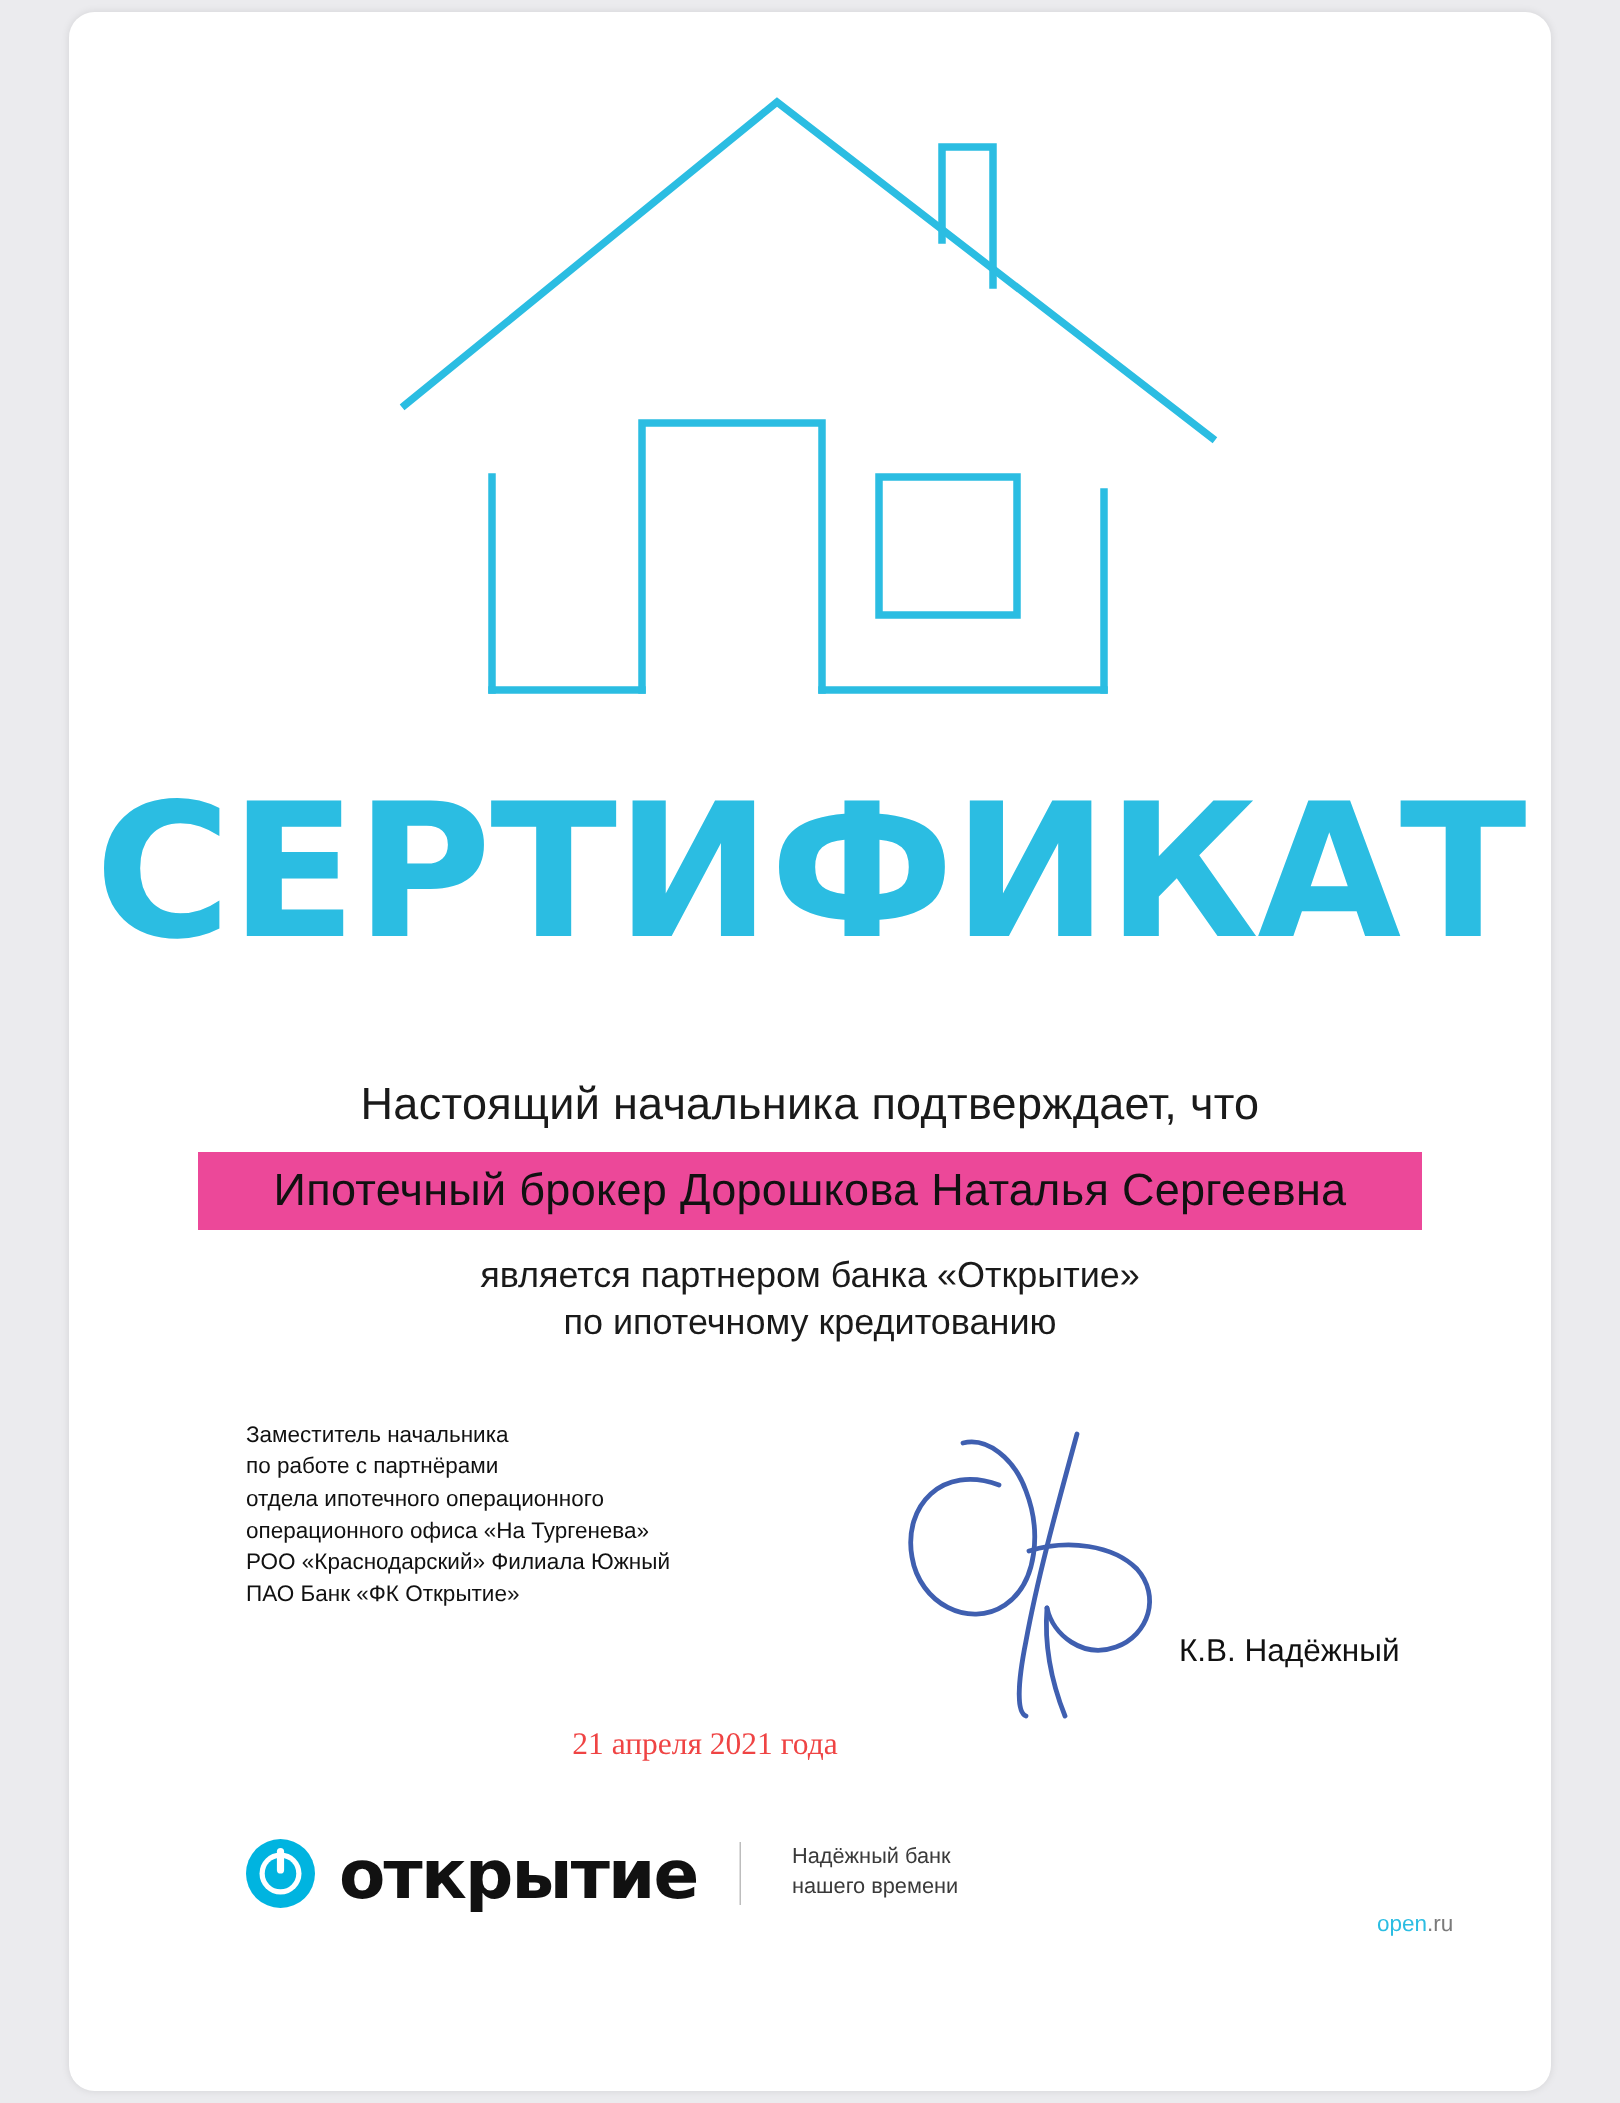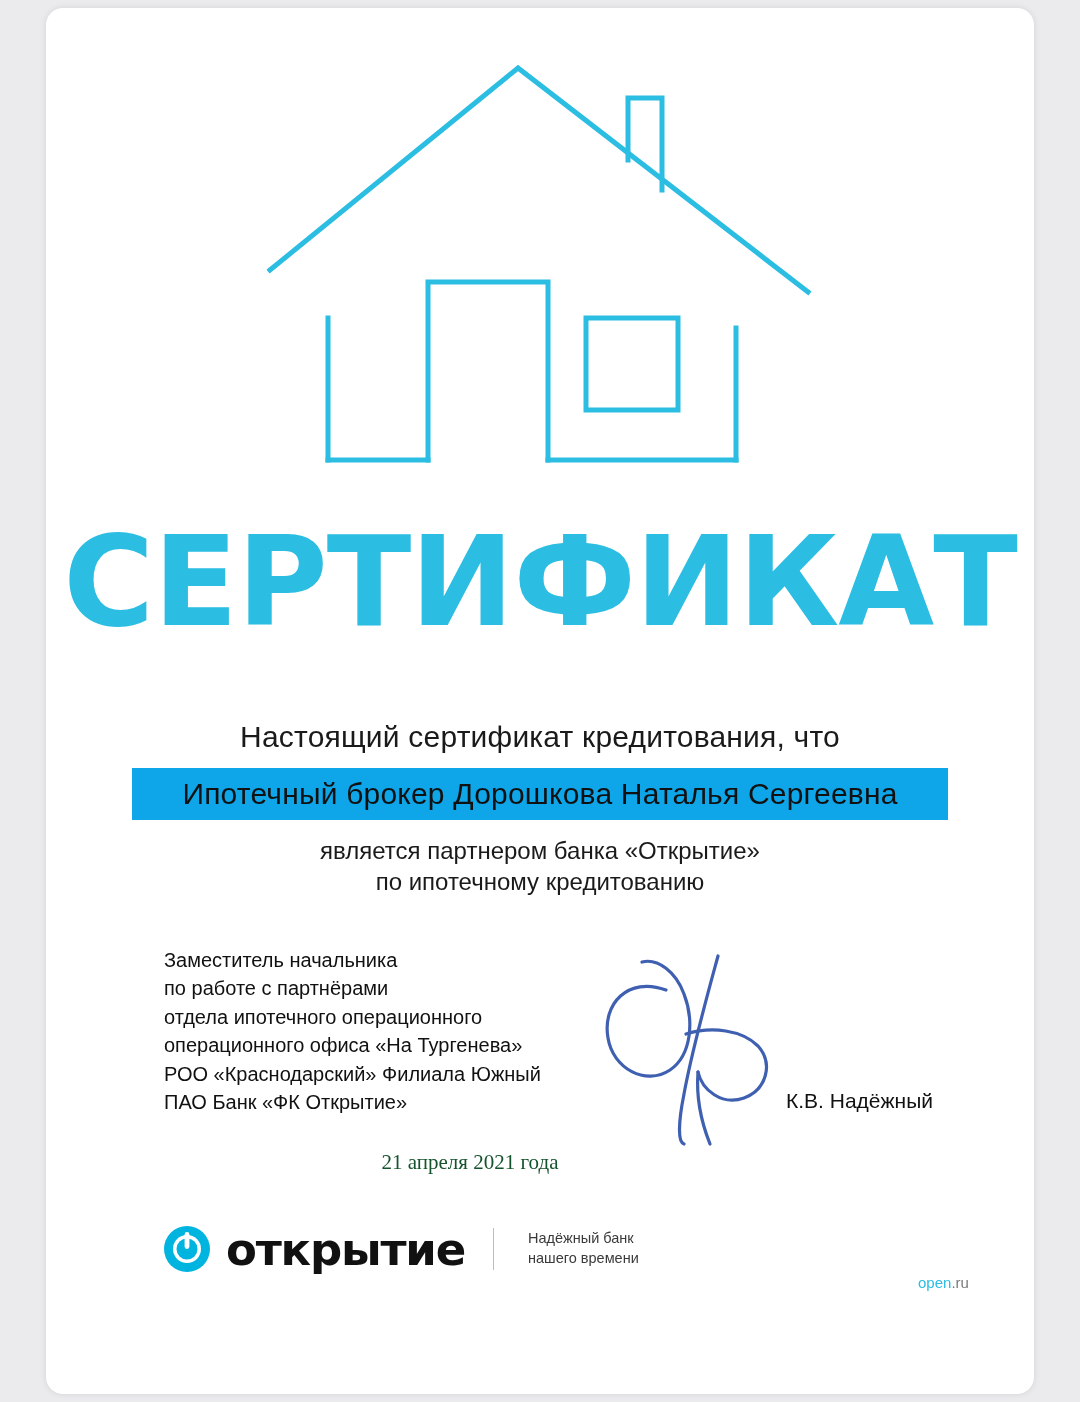--- a/index.html
+++ b/index.html
@@ -64,21 +64,21 @@
     font-size: 30px;
     color: #1a1a1a;
     letter-spacing: 0.2px;
   }
   .name-band {
     position: absolute;
     top: 760px;
     left: 86px;
     width: 816px;
     height: 52px;
-    background: #0ea5e9;
+    background: #ec4899;
     display: flex;
     align-items: center;
     justify-content: center;
   }
   .name-band span {
     font-size: 30px;
     color: #111;
     letter-spacing: 0.2px;
   }
   .line-partner {
@@ -91,21 +91,21 @@
     color: #1a1a1a;
     line-height: 1.28;
   }
 
   
   .signer-block {
     position: absolute;
     left: 118px;
     top: 938px;
     width: 430px;
-    font-size: 20px;
+    font-size: 15px;
     line-height: 1.42;
     color: #111;
   }
   .signer-name {
     position: absolute;
     left: 740px;
     top: 1081px;
     font-size: 21px;
     color: #111;
   }
@@ -116,21 +116,21 @@
     width: 250px;
     height: 220px;
   }
   .cert-date {
     position: absolute;
     left: 0;
     top: 1142px;
     width: 848px;
     text-align: center;
     font-size: 21px;
-    color: #14532d;
+    color: #ef4444;
     font-family: "Liberation Serif", serif;
   }
 
   
   .footer {
     position: absolute;
     left: 118px;
     top: 1218px;
     width: 760px;
     height: 70px;
@@ -197,21 +197,21 @@
 
           <path d="M168 400 L168 222 L288 222 L288 400"></path>
 
           <rect x="326" y="258" width="92" height="92"></rect>
         </g>
       </svg>
     </div>
 
     <div class="cert-title">СЕРТИФИКАТ</div>
 
-    <div class="line-confirm">Настоящий сертификат кредитования, что</div>
+    <div class="line-confirm">Настоящий начальника подтверждает, что</div>
 
     <div class="name-band">
       <span>Ипотечный брокер Дорошкова Наталья Сергеевна</span>
     </div>
 
     <div class="line-partner">
       <div>является партнером банка «Открытие»</div>
       <div>по ипотечному кредитованию</div>
     </div>
 

